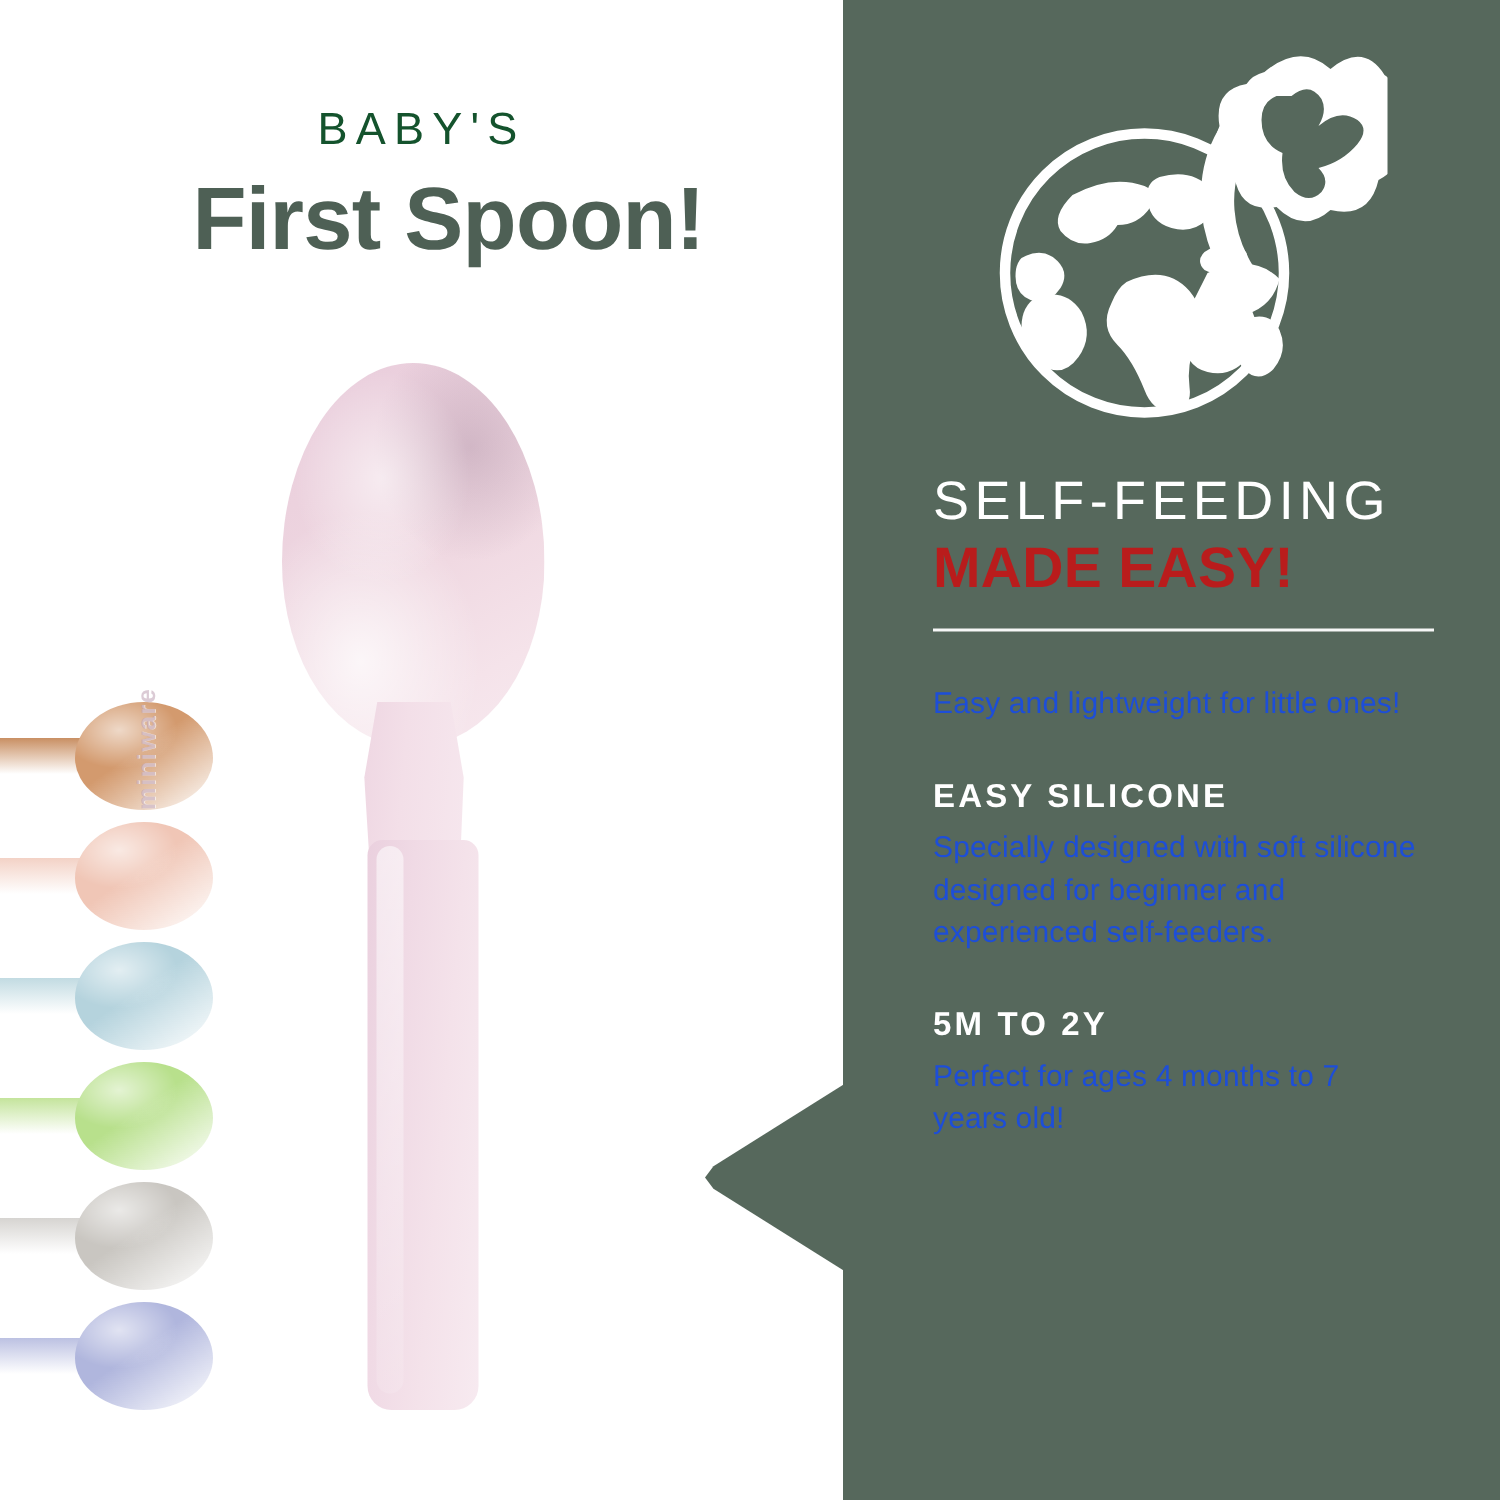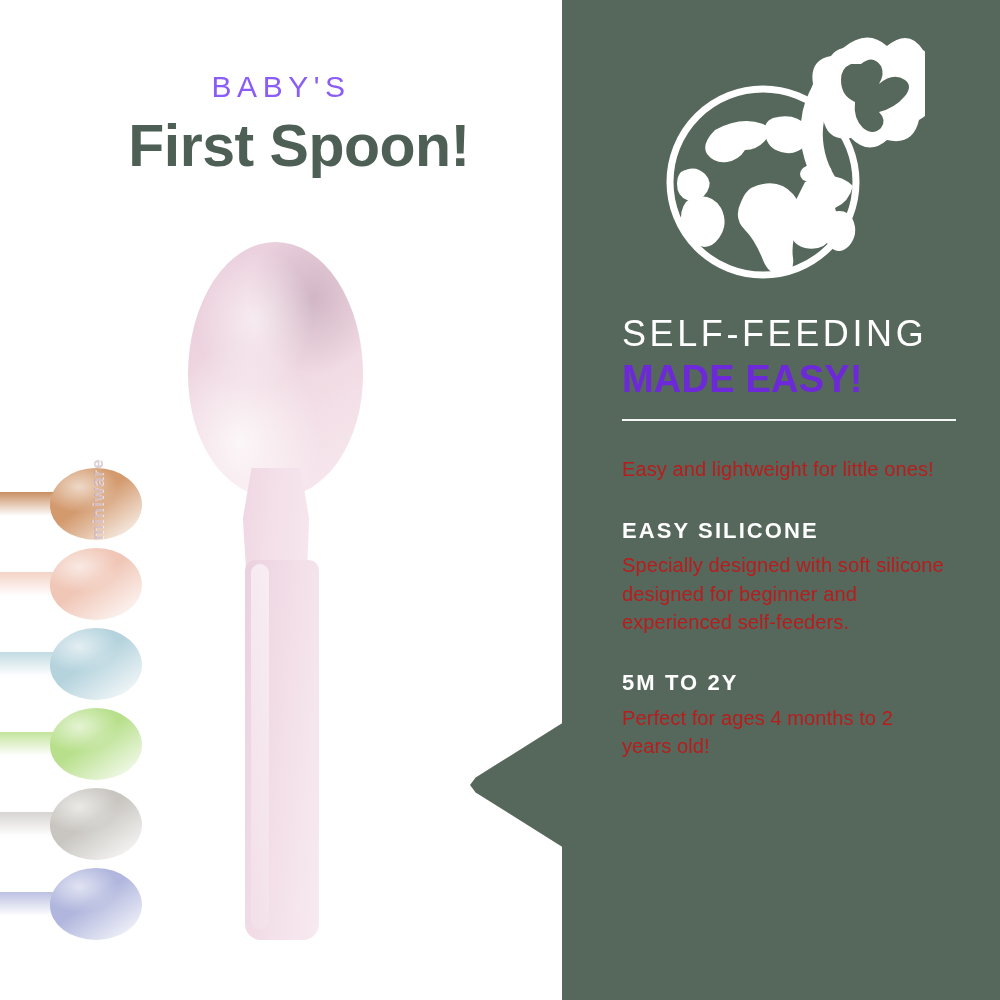--- a/index.html
+++ b/index.html
@@ -10,21 +10,21 @@
     overflow:hidden;
   }
   .canvas { position:relative; width:1000px; height:1000px; background:#ffffff; overflow:hidden; }
 
   
   .headline-block {
     position:absolute; left:0; top:72px; width:562px; text-align:center;
   }
   .eyebrow {
     font-size:30px; font-weight:400; letter-spacing:5.5px;
-    color:#8b5cf6; line-height:1;
+    color:#14532d; line-height:1;
   }
   .headline {
     margin-top:14px;
     font-size:59px; font-weight:700; letter-spacing:-0.5px;
     color:#4e6055; line-height:1.05;margin-left:36px;
   }
 
   
   .spoon-main { position:absolute; left:170px; top:230px; width:230px; height:730px; }
   .spoon-bowl {
@@ -89,34 +89,34 @@
 
   .panel-inner{ position:absolute; left:622px; top:12px; width:340px; }
   .panel-title-light{
     margin-top:303px;
     font-size:36px; font-weight:300; letter-spacing:3.6px;
     color:#ffffff; line-height:1.06; white-space:nowrap;
   }
   .panel-title-bold{
     margin-top:6px;
     font-size:38px; font-weight:800; letter-spacing:0.2px;
-    color:#6d28d9; line-height:1.06;
+    color:#b91c1c; line-height:1.06;
   }
   .rule{ margin-top:20px; width:334px; height:2px; background:#ffffff; opacity:.95; }
 
   .feature{ margin-top:34px; }
   .feature:first-of-type{ margin-top:48px; }
   .feature-title{
     font-size:22px; font-weight:800; letter-spacing:2.1px;
     color:#ffffff; line-height:1.2;
   }
   .feature-body{
     margin-top:7px;
     font-size:20px; font-weight:400; letter-spacing:.1px;
-    color:#b91c1c; line-height:1.42; max-width:322px;
+    color:#1d4ed8; line-height:1.42; max-width:322px;
   }
 </style>
 </head>
 <body>
 
 <div class="canvas">
 
   <div class="headline-block">
     <div class="eyebrow">BABY'S</div>
     <div class="headline">First Spoon!</div>
@@ -181,17 +181,17 @@
 
     <div class="feature">
       <div class="feature-body">Easy and lightweight for little ones!</div>
     </div>
     <div class="feature">
       <div class="feature-title">EASY SILICONE</div>
       <div class="feature-body">Specially designed with soft silicone designed for beginner and experienced self-feeders.</div>
     </div>
     <div class="feature">
       <div class="feature-title">5M TO 2Y</div>
-      <div class="feature-body">Perfect for ages 4 months to 2 years old!</div>
+      <div class="feature-body">Perfect for ages 4 months to 7 years old!</div>
     </div>
   </div>
 
 </div>
 
 </body></html>

